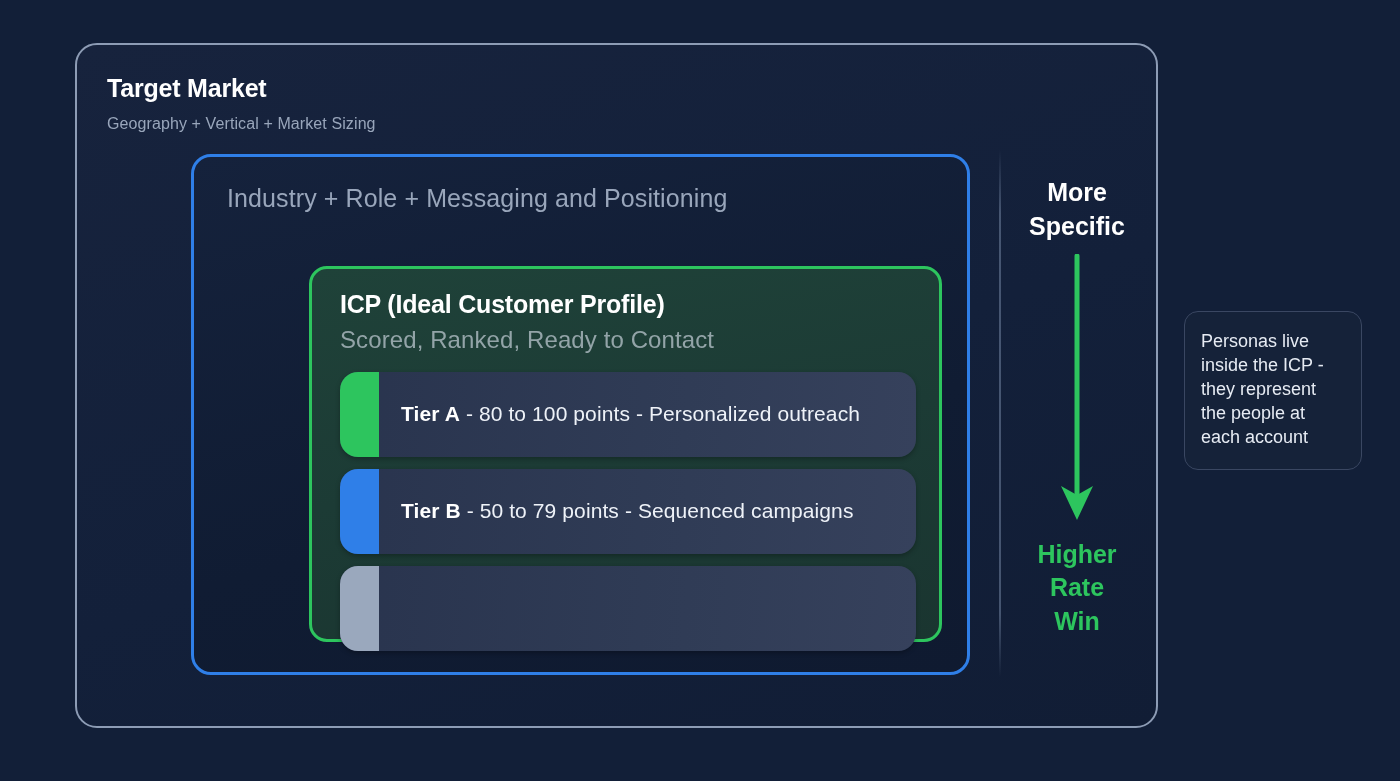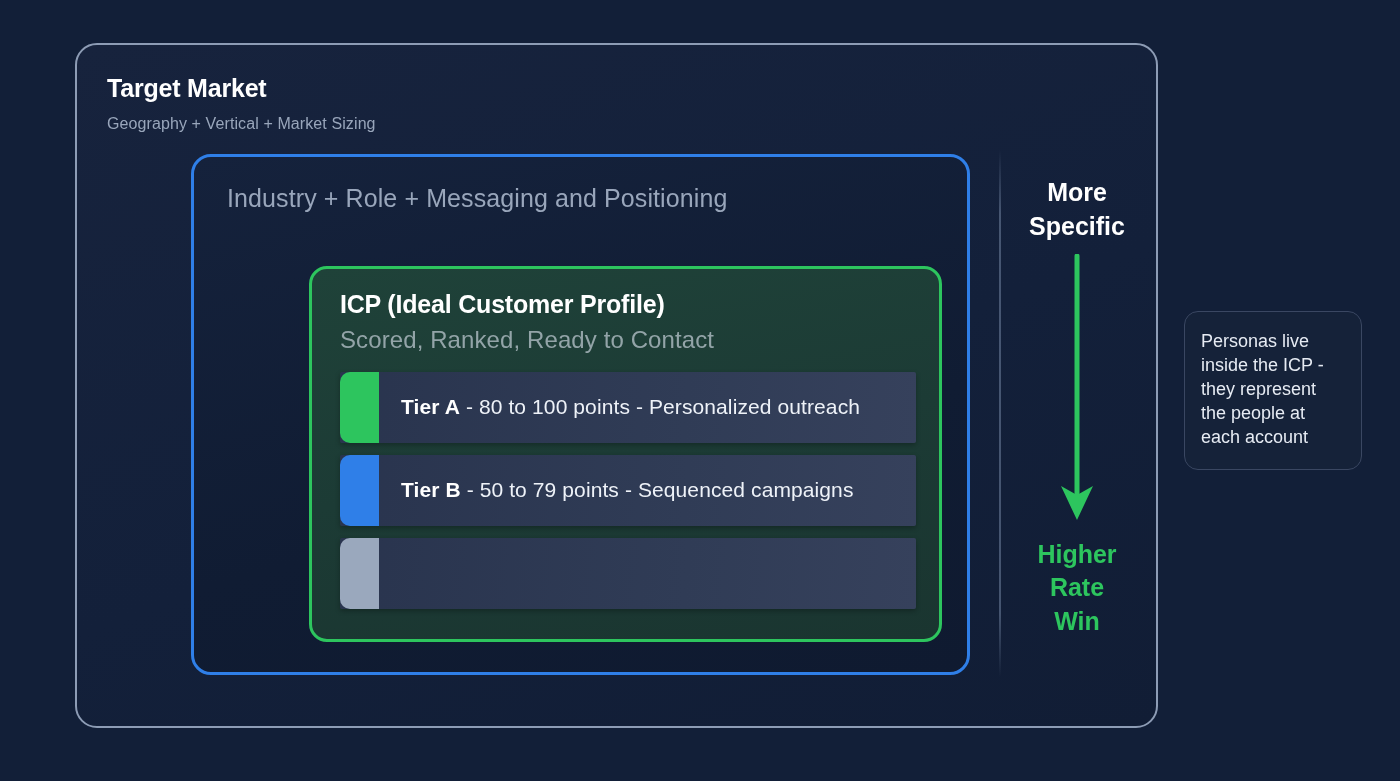--- a/index.html
+++ b/index.html
@@ -109,22 +109,22 @@
     display: flex;
     flex-direction: column;
     gap: 12px;
   }
 
   .tier-row {
     position: relative;
     display: flex;
     align-items: center;
     width: 576px;
-    height: 71px;
-    border-radius: 2px;
+    height: 85px;
+    border-radius: 18px;
     background: linear-gradient(95deg, #29344e 0%, #303c56 60%, #36415c 100%);
     box-shadow: 0 2px 5px rgba(0,0,0,0.28);
     overflow: hidden;
   }
 
   .tier-chip {
     width: 39px;
     height: 100%;
     flex: 0 0 39px;
     border-radius: 10px 0 0 10px;

